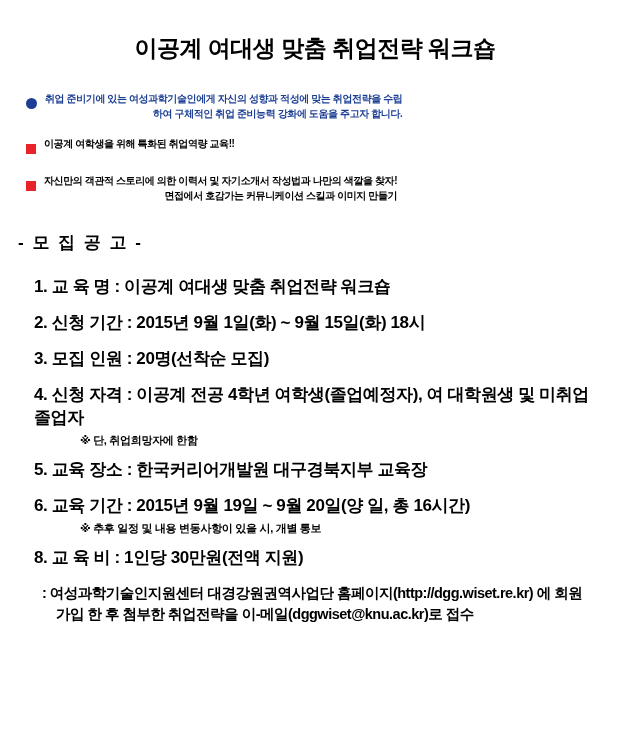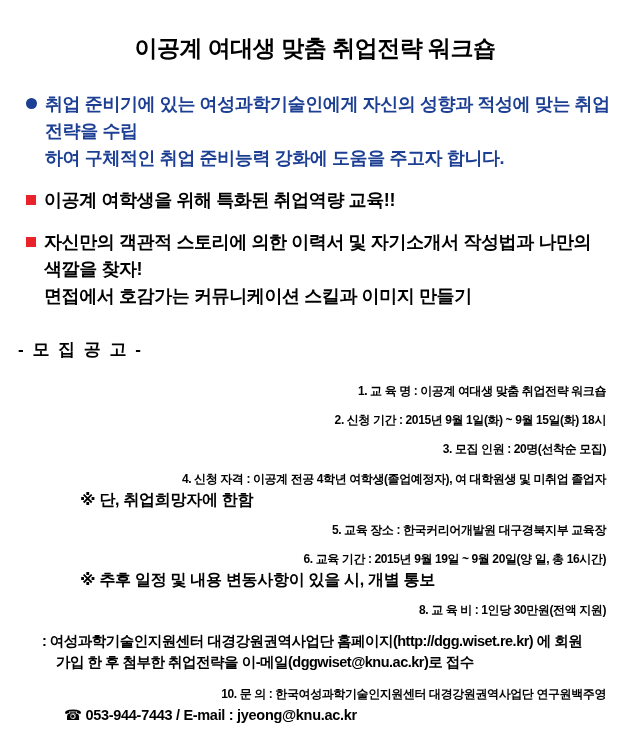--- a/index.html
+++ b/index.html
@@ -51,63 +51,63 @@
     border-radius: 50%;
     background: #1c3f94;
   }
   .sq-red {
     display: inline-block;
     width: 10px;
     height: 10px;
     background: #e8232a;
   }
   .bullet-text {
-    font-size: 18px;
+    font-size: 10px;
     font-weight: bold;
     line-height: 1.5;
     letter-spacing: -0.4px;
   }
   .bullet-text .line2 {
     display: block;
+    text-align: right;
   }
   .t-blue { color: #1c3f94; }
   .t-red { color: #000000; }
   .notice-head {
     font-size: 17px;
     font-weight: bold;
     letter-spacing: 2px;
     margin-top: 28px;
     margin-bottom: 22px;
   }
   .items {
     padding-left: 16px;
     padding-right: 6px;
   }
   .item {
     margin-bottom: 13px;
   }
   .item-line {
-    font-size: 12px;
+    font-size: 17px;
     font-weight: bold;
     letter-spacing: -0.4px;
     line-height: 1.35;
-    text-align: right;
   }
   .item-num {
     display: inline;
   }
   .item-label {
     display: inline;
   }
   .item-value {
     display: inline;
     font-weight: bold;
   }
   .item-note {
-    font-size: 16px;
+    font-size: 11px;
     font-weight: bold;
     letter-spacing: -0.3px;
     margin-top: 3px;
     margin-left: 46px;
     color: #000;
   }
   .item-sub {
     font-size: 14.5px;
     font-weight: bold;
     letter-spacing: -0.5px;
@@ -232,24 +232,16 @@
         <span class="item-label">교  육  비 :</span>
         <span class="item-value">1인당 30만원(전액 지원)</span>
       </div>
     </div>
 
     <div class="item">
       <div class="item-sub">: 여성과학기술인지원센터 대경강원권역사업단 홈페이지(http://dgg.wiset.re.kr) 에 회원</div>
       <div class="item-sub2">가입 한 후 첨부한 취업전략을 이-메일(dggwiset@knu.ac.kr)로 접수</div>
     </div>
 
-    <div class="item last-item">
-      <div class="item-line">
-        <span class="item-num">10.</span>
-        <span class="item-label">문  의 :</span>
-        <span class="item-value">한국여성과학기술인지원센터 대경강원권역사업단 연구원백주영</span>
-      </div>
-      <div class="tel-line">☎ 053-944-7443 / E-mail : jyeong@knu.ac.kr</div>
-    </div>
 
   </div>
 
 </div>
 
 </body></html>

